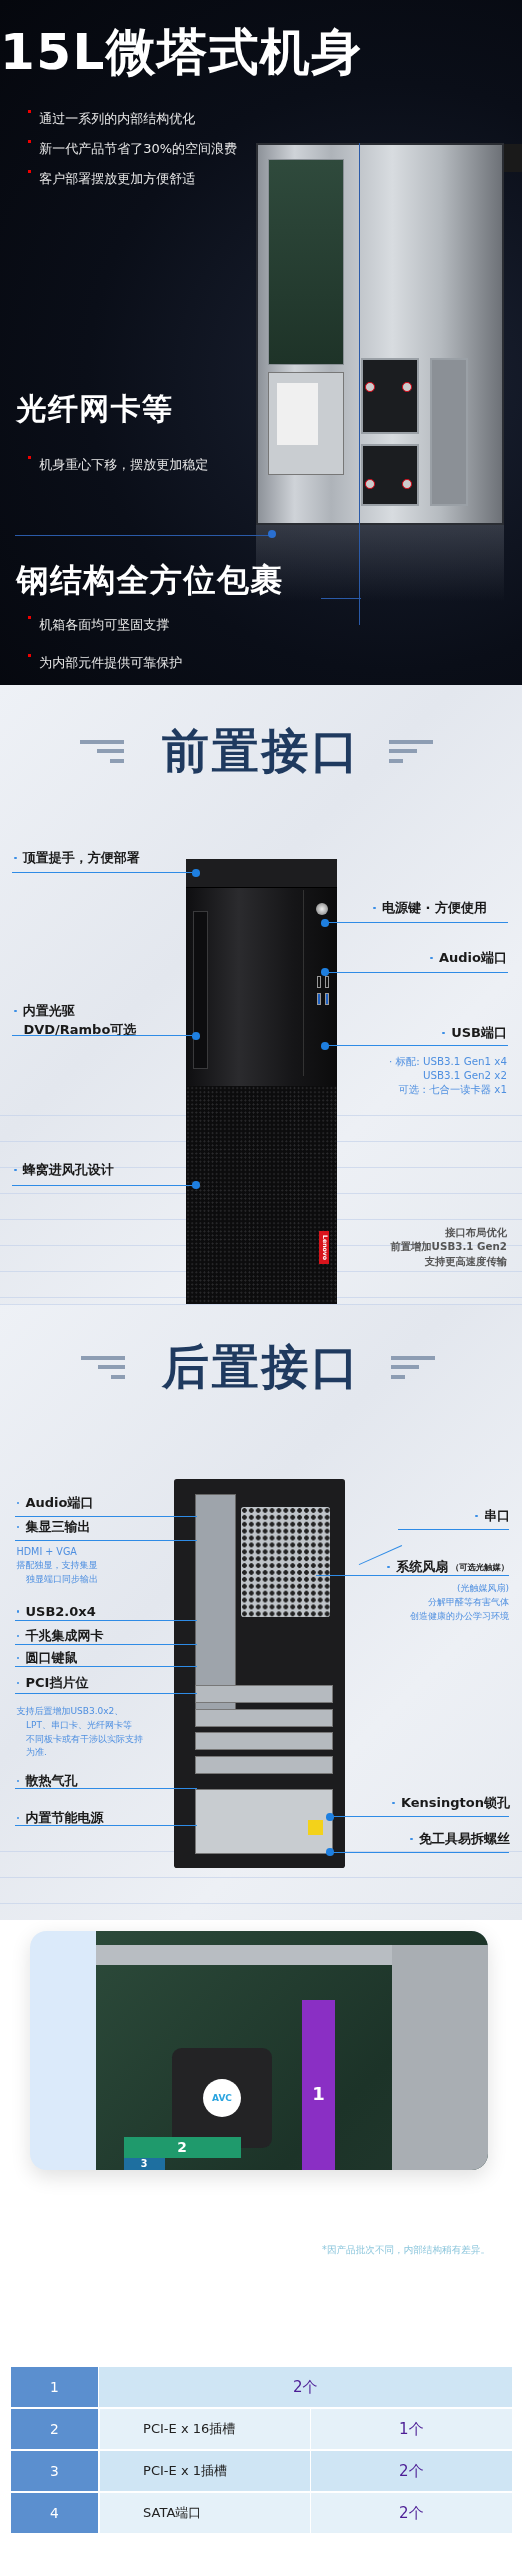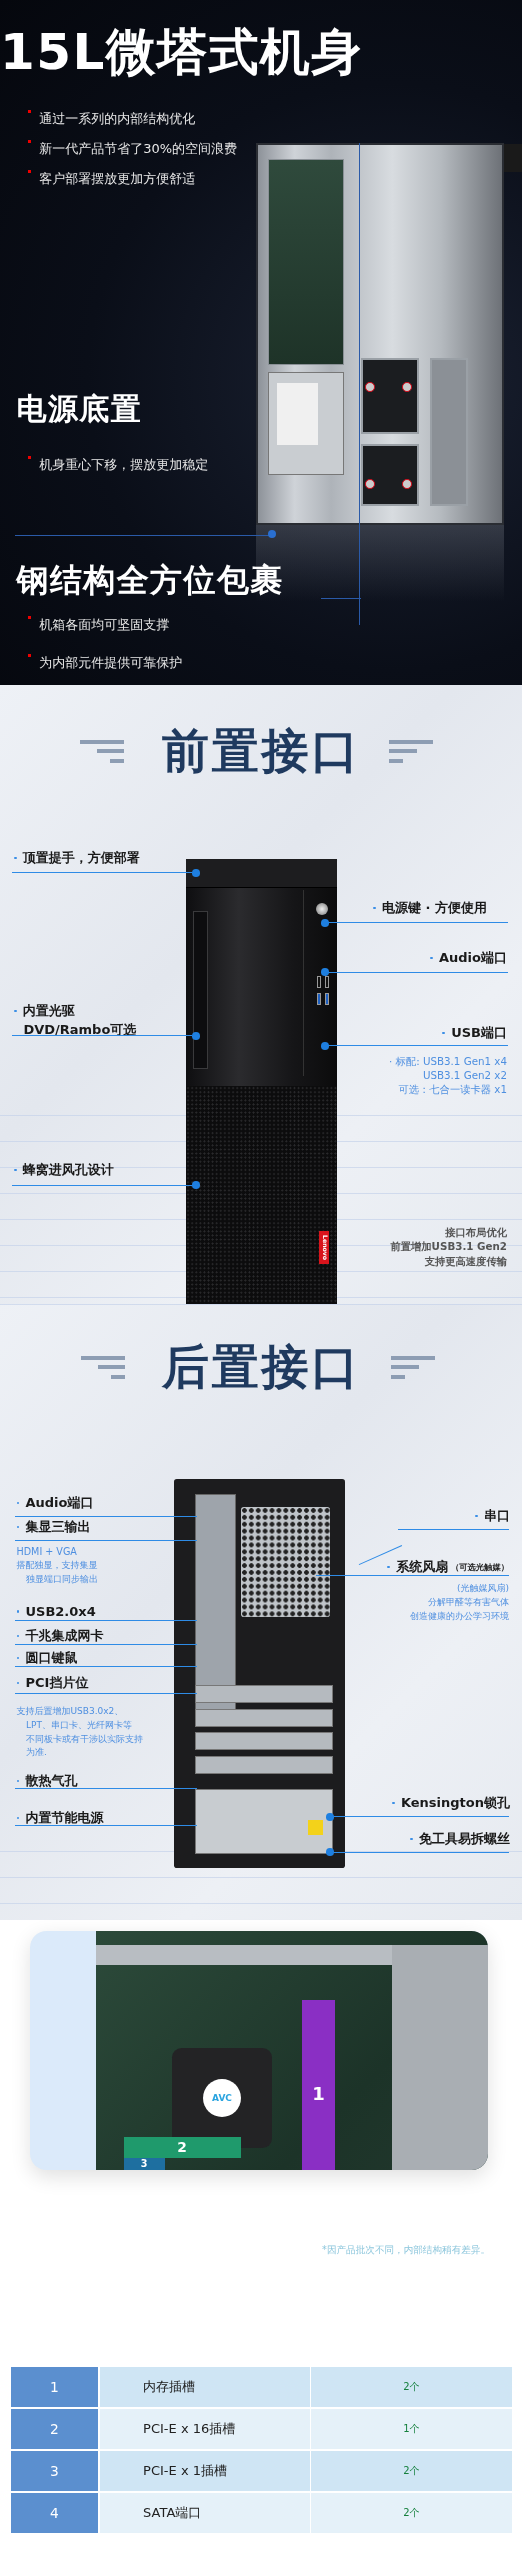--- a/index.html
+++ b/index.html
@@ -66,21 +66,21 @@
 .board .slot1{left:206px;top:69px;width:33px;height:171px;background:#8a2fc4;color:#fff;font-size:18px;font-weight:bold;text-align:center;padding-top:83px}
 .board .slot2{left:27.5px;top:206px;width:117px;height:20.6px;background:#1f9a6c;color:#fff;font-size:13.8px;font-weight:bold;text-align:center;line-height:20.6px}
 .board .slot3{left:27.5px;top:227px;width:41px;height:12.4px;background:#1e6fa0;color:#fff;font-size:9.6px;font-weight:bold;text-align:center}
 .disclaimer{left:0;width:490px;top:2244px;text-align:right;color:#8cc6dc;font-size:9.6px}
 
 .tbl{left:11px;top:2367px;width:501px}
 .th{display:flex;height:30px;align-items:center;color:#3aa7d6;font-size:11.7px}
 .tr{display:flex;height:40px;margin-bottom:2.1px}
 .tr .c1{width:87px;background:#5b8fcf;color:#fff;font-size:13.8px;display:flex;align-items:center;justify-content:center}
 .tr .c2{width:210px;margin-left:2.1px;display:flex;align-items:center;padding-left:43px;font-size:13px;color:#222}
-.tr .c3{flex:1;margin-left:0.7px;display:flex;align-items:center;justify-content:center;font-size:10px;color:#15803d}
+.tr .c3{flex:1;margin-left:0.7px;display:flex;align-items:center;justify-content:center;font-size:15px;color:#4c1d95}
 .odd .c2,.odd .c3{background:#cfe5f4}
 .even .c2,.even .c3{background:#e5f1f9}
 </style>
 </head>
 <body>
 
 <section id="s1" class="abs">
   <h1 class="abs hero-title">15L微塔式机身</h1>
 
   <div class="abs dbul" style="left:27.5px;top:110px">
@@ -106,21 +106,21 @@
     <div class="abs bay" style="left:103px;top:299px;width:58px;height:62px"></div>
     <div class="abs bay" style="left:172px;top:213px;width:38px;height:148px;background:#8b9096"></div>
     <div class="abs screw" style="left:107px;top:237px"></div>
     <div class="abs screw" style="left:144px;top:237px"></div>
     <div class="abs screw" style="left:107px;top:334px"></div>
     <div class="abs screw" style="left:144px;top:334px"></div>
   </div>
   <div class="abs refl"></div>
   <div class="abs vline"></div>
 
-  <h2 class="abs sub-title" style="left:16.5px;top:389px">电源底置</h2>
+  <h2 class="abs sub-title" style="left:16.5px;top:389px">光纤网卡等</h2>
   <div class="abs dbul" style="left:27.5px;top:456px">
       <span class="dot"></span>
       <span>机身重心下移，摆放更加稳定</span>
     </div>
   <div class="abs hline-d"></div>
   <div class="abs hdot-d"></div>
 
   <h2 class="abs big-title" style="left:16.5px;top:559px">钢结构全方位包裹</h2>
   <div class="abs hline-d2"></div>
   <div class="abs dbul" style="left:27.5px;top:616px">
@@ -335,21 +335,20 @@
     <div class="abs slot1">1</div>
     <div class="abs slot2">2</div>
     <div class="abs slot3">3</div>
   </div>
 </div>
 <div class="abs disclaimer">*因产品批次不同，内部结构稍有差异。</div>
 
 <div class="abs tbl">
   <div class="tr odd">
     <div class="c1">1</div>
-    <div class="c2">内存插槽</div>
     <div class="c3">2个</div>
   </div>
   <div class="tr even">
     <div class="c1">2</div>
     <div class="c2">PCI-E x 16插槽</div>
     <div class="c3">1个</div>
   </div>
   <div class="tr odd">
     <div class="c1">3</div>
     <div class="c2">PCI-E x 1插槽</div>

